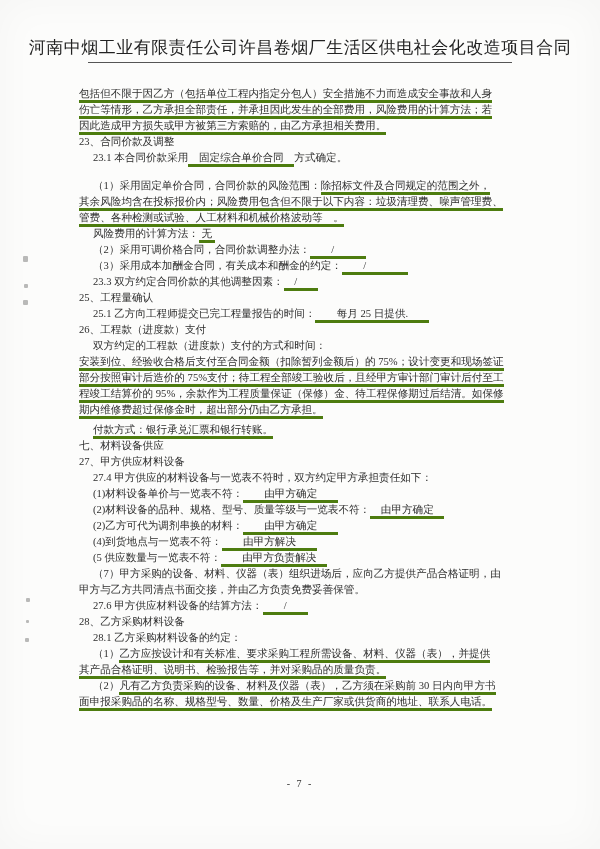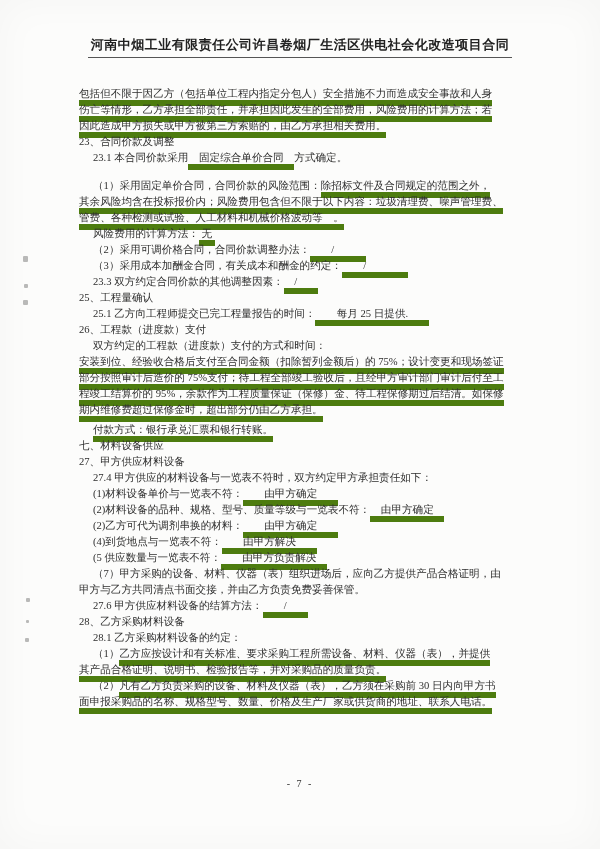--- a/index.html
+++ b/index.html
@@ -8,41 +8,41 @@
     width:600px; height:849px;
     background:#fcfcfb;
     font-family:"Liberation Serif", serif;
     color:#2e2e2e;
     overflow:hidden;
     box-shadow:inset 0 0 40px rgba(0,0,0,0.03);
   }
   .header { position:absolute; top:36px; left:0; width:100%; }
   .header-title {
     text-align:center;
-    font-weight:bold;
-    font-size:13px;
+    font-weight:normal;
+    font-size:17px;
     letter-spacing:0.5px;
     color:#222;
   }
   .header-rule {
     width:424px;
     margin:3px auto 0 auto;
     border-bottom:1.7px solid #555;
   }
   .body {
     position:absolute;
     top:86px; left:79px;
     width:460px;
     font-size:10.6px;
     line-height:16px;
   }
   .line { white-space:pre; }
   .indent-1 { padding-left:14px; }
   .u {
-    border-bottom:6px solid #4d7c0f;
+    border-bottom:3px solid #4d7c0f;
     padding-bottom:0.5px;
     margin-top:19px;
   }
   .footer {
     position:absolute;
     top:778px; left:0; width:100%;
     text-align:center;
     font-size:10px;
     letter-spacing:2px;
     color:#333;

